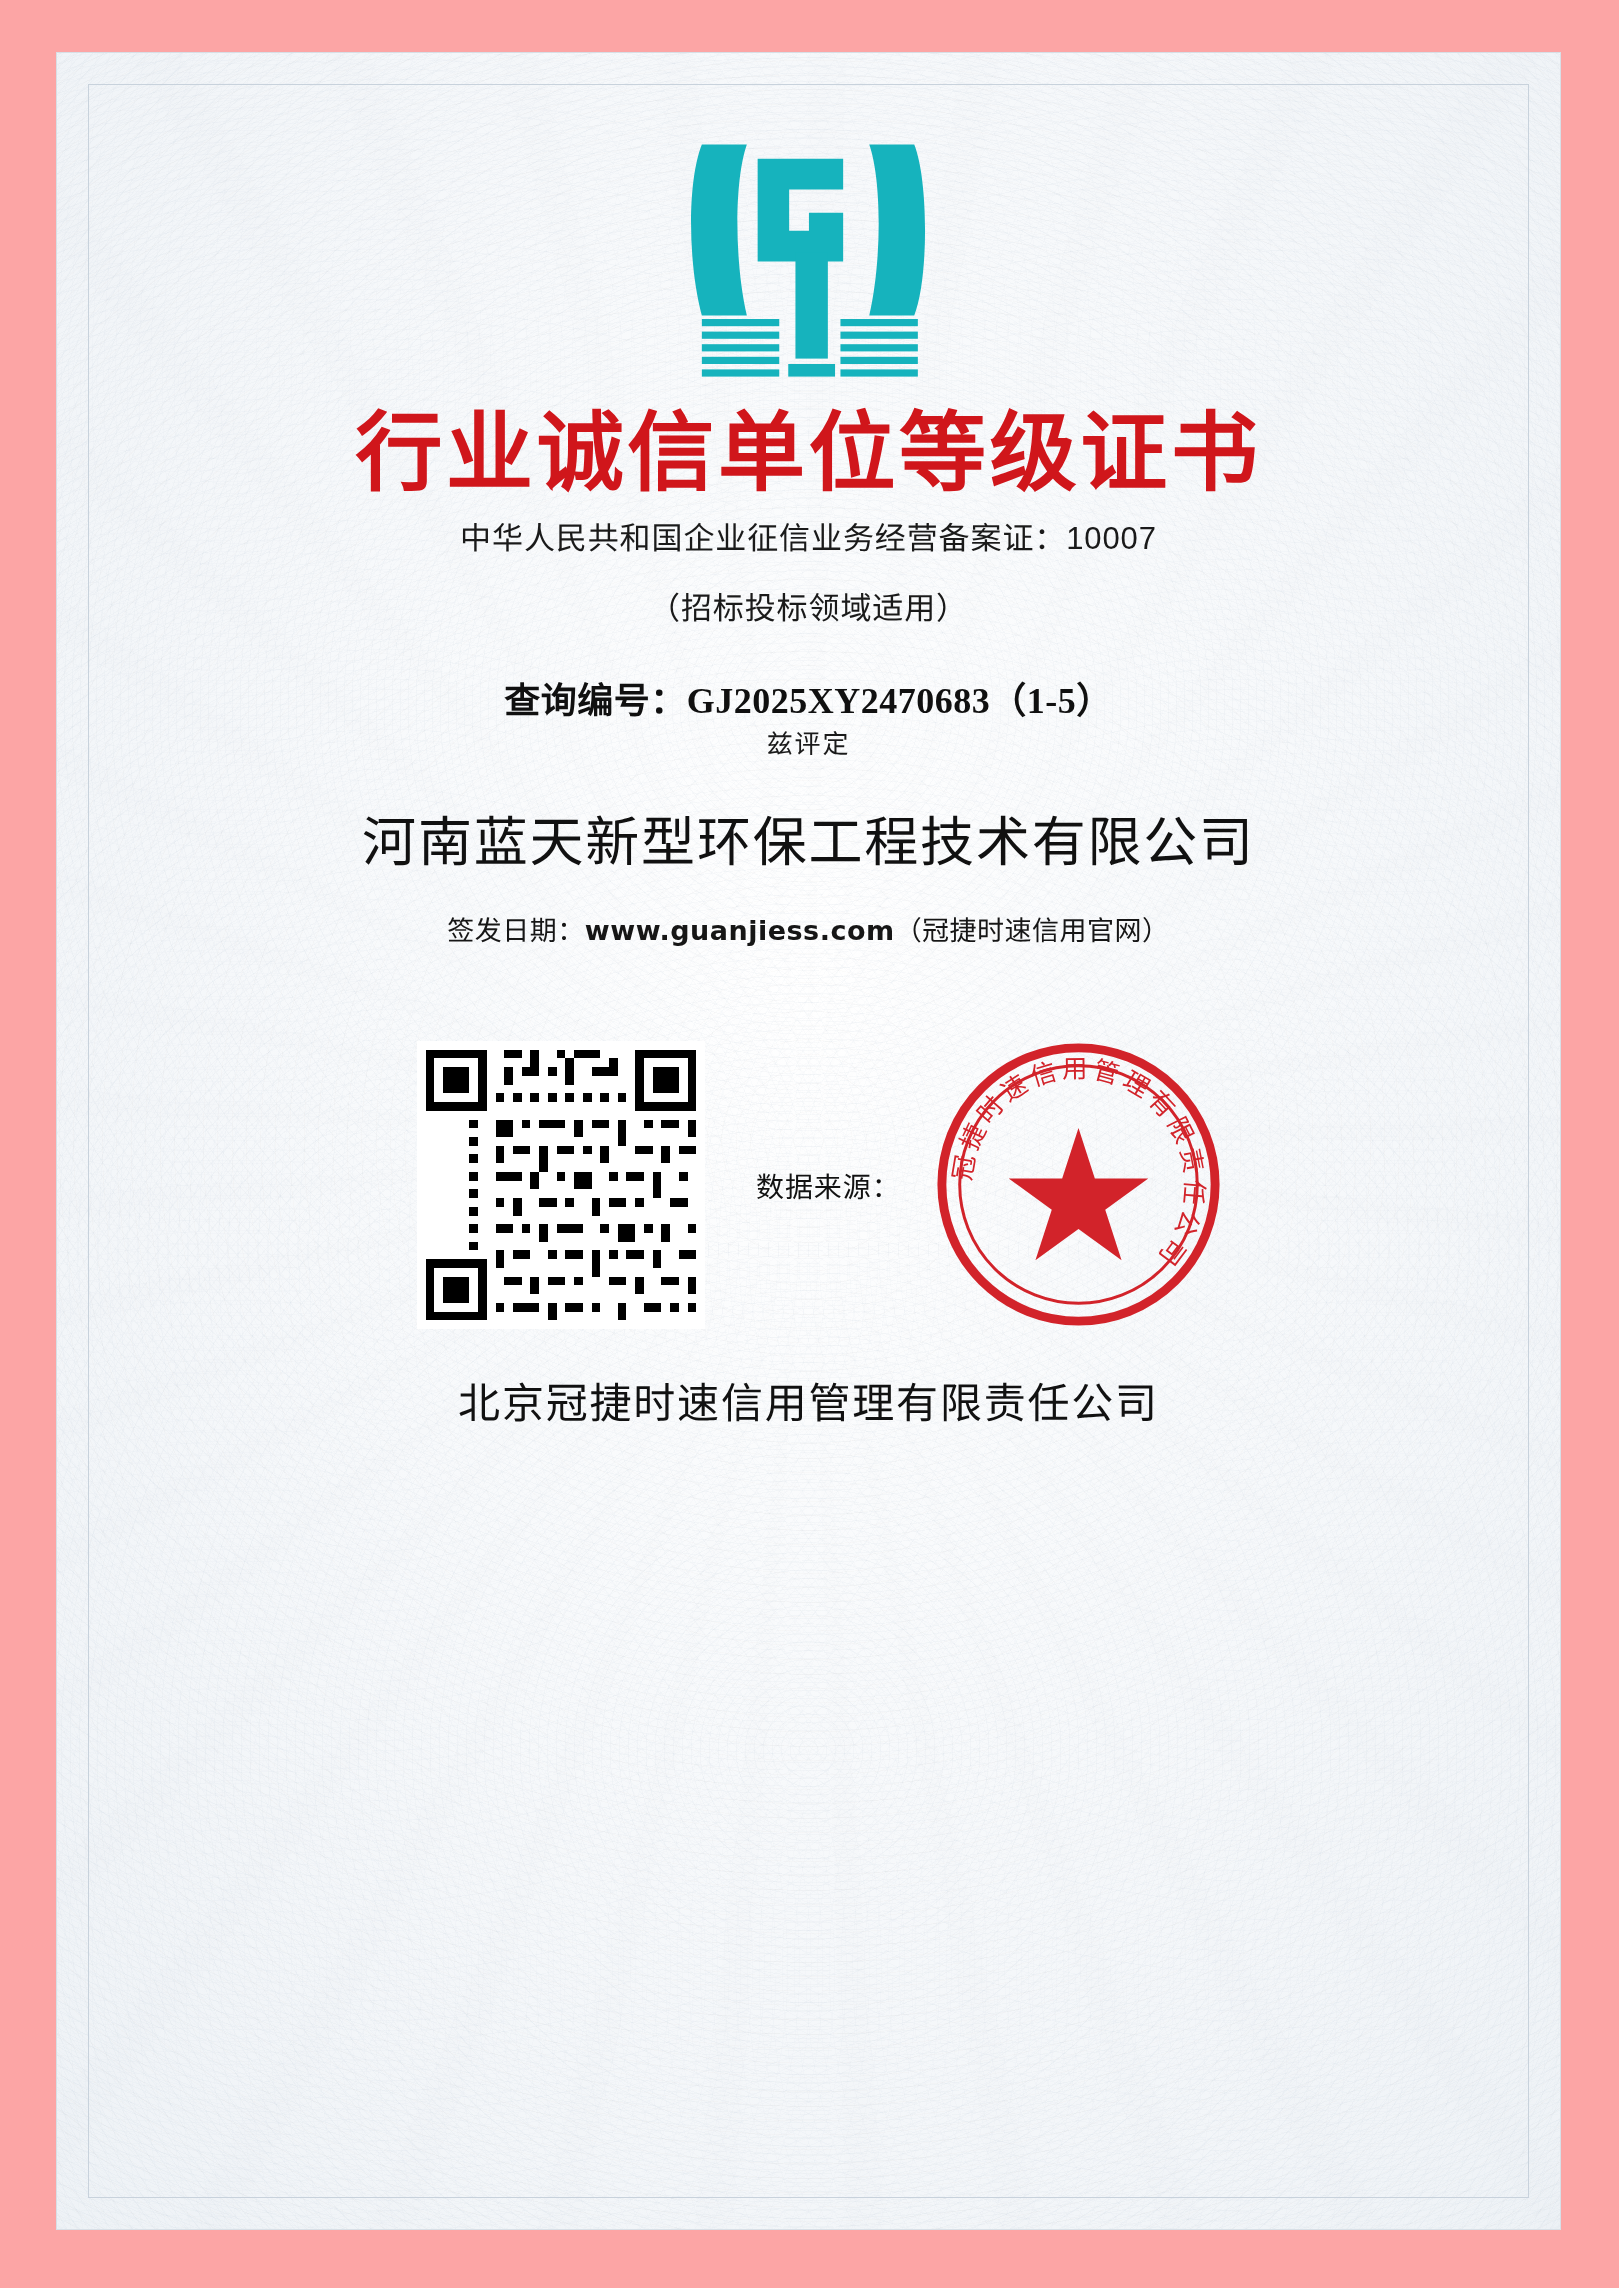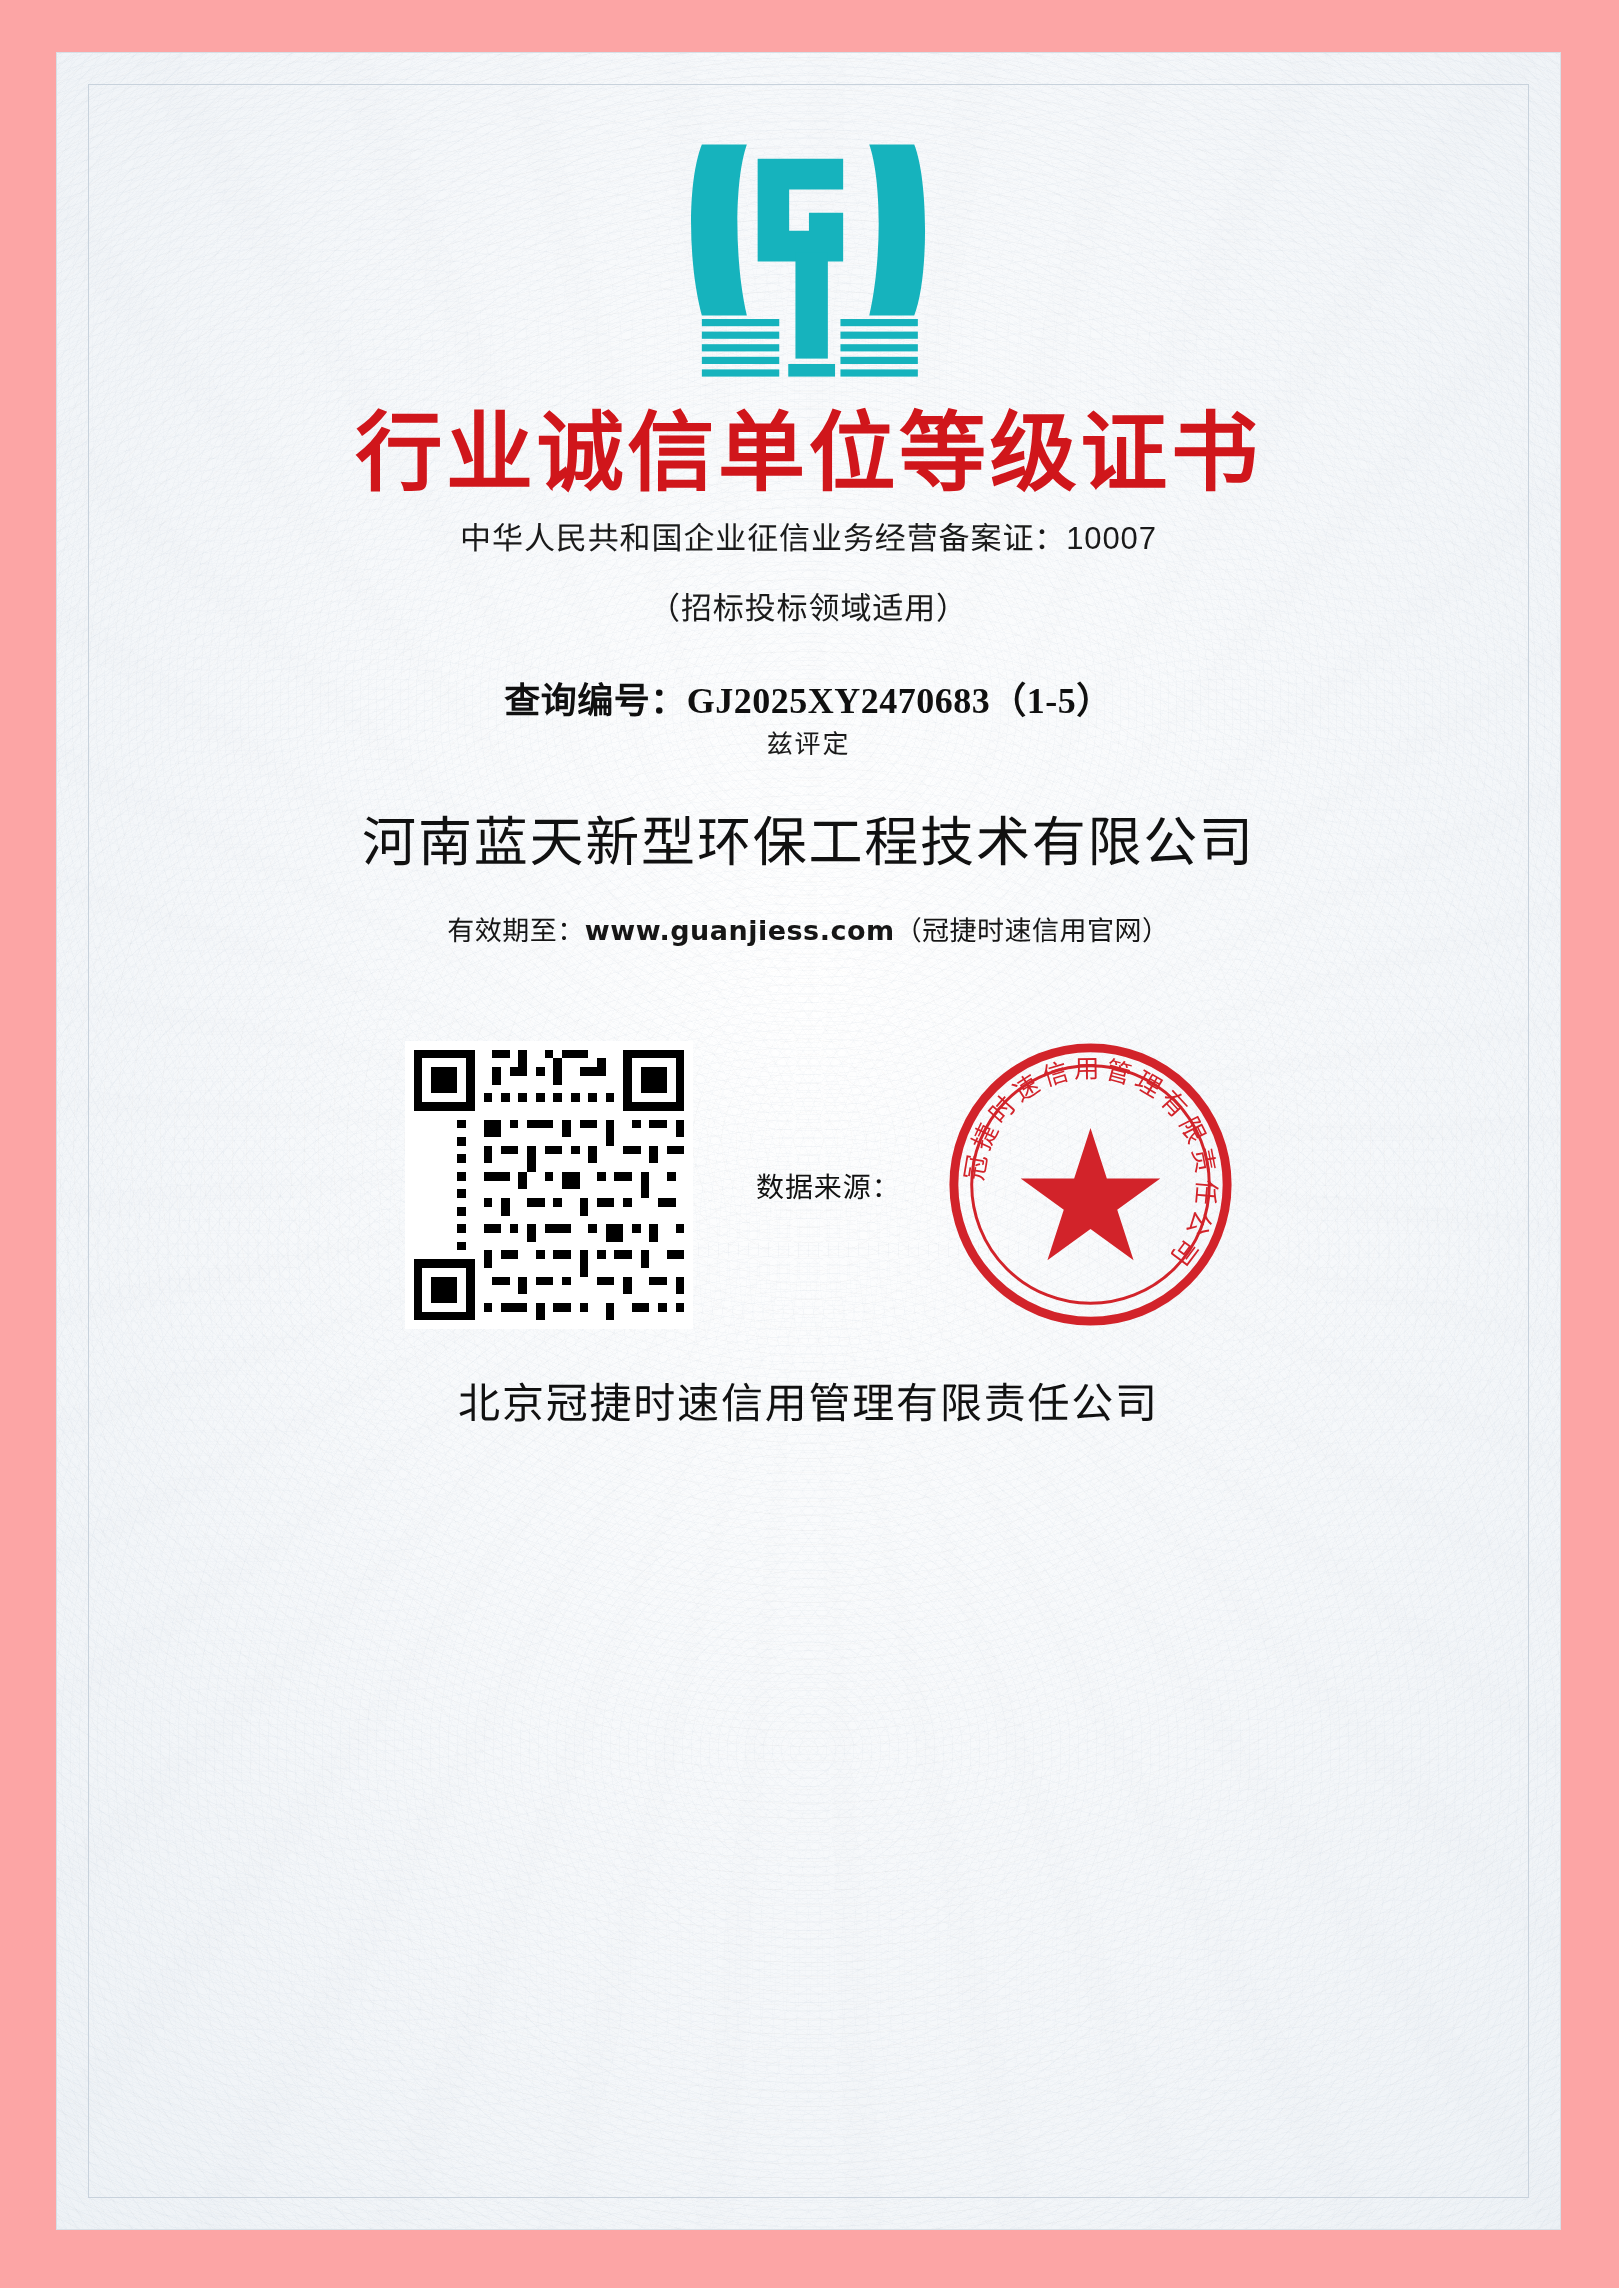--- a/index.html
+++ b/index.html
@@ -154,21 +154,21 @@
     font-family: "DejaVu Sans", "Liberation Sans", sans-serif;
     font-weight: bold;
   }
   
   .bottom {
     margin-top: 88px;
     width: 1170px;
     display: flex;
     align-items: center;
     justify-content: center;
-    gap: 36px;
+    gap: 24px;
   }
   .qr {
     width: 288px;
     height: 288px;
     margin-left: 27px;
     background: #ffffff;
     flex: 0 0 auto;
   }
   .source-label {
     font-size: 28px;
@@ -239,21 +239,21 @@
         <span>查询编号：</span><span>GJ2025XY2470683（1-5）</span>
       </div>
 
       <div class="hereby">兹评定</div>
 
       <div class="company">河南蓝天新型环保工程技术有限公司</div>
 
 
 
       <div class="addr">
-        <span>有效期至：</span><b>www.guanjiess.com</b><span>（冠捷时速信用官网）</span>
+        <span>签发日期：</span><b>www.guanjiess.com</b><span>（冠捷时速信用官网）</span>
       </div>
 
       <div class="bottom">
 
         <svg class="qr" viewBox="0 0 33 33" shape-rendering="crispEdges">
           <rect width="33" height="33" fill="#ffffff"></rect>
           <g fill="#000000">
 
             <rect x="1" y="1" width="7" height="1"></rect>
               <rect x="1" y="7" width="7" height="1"></rect>

